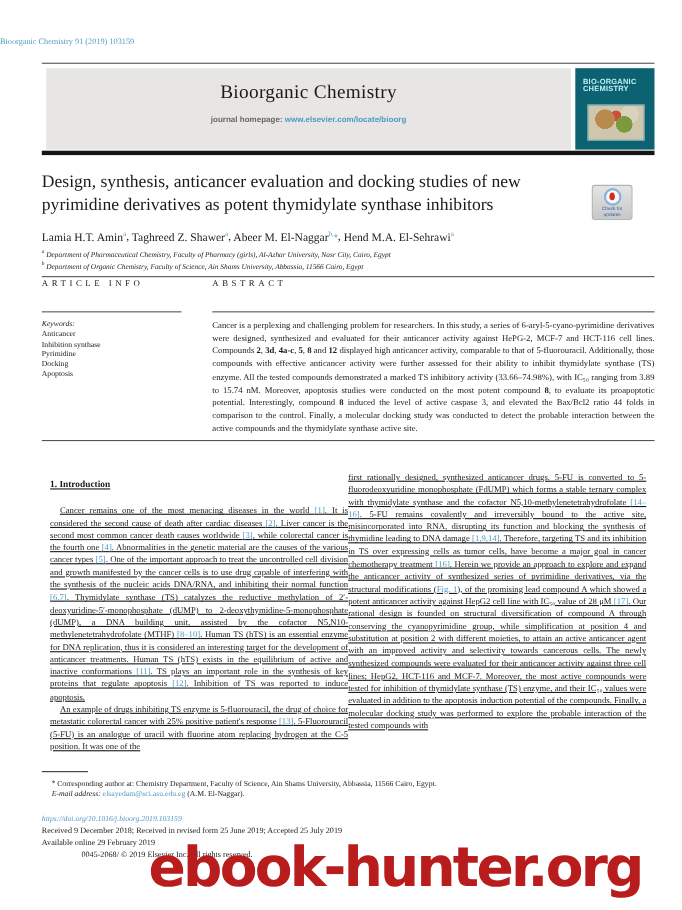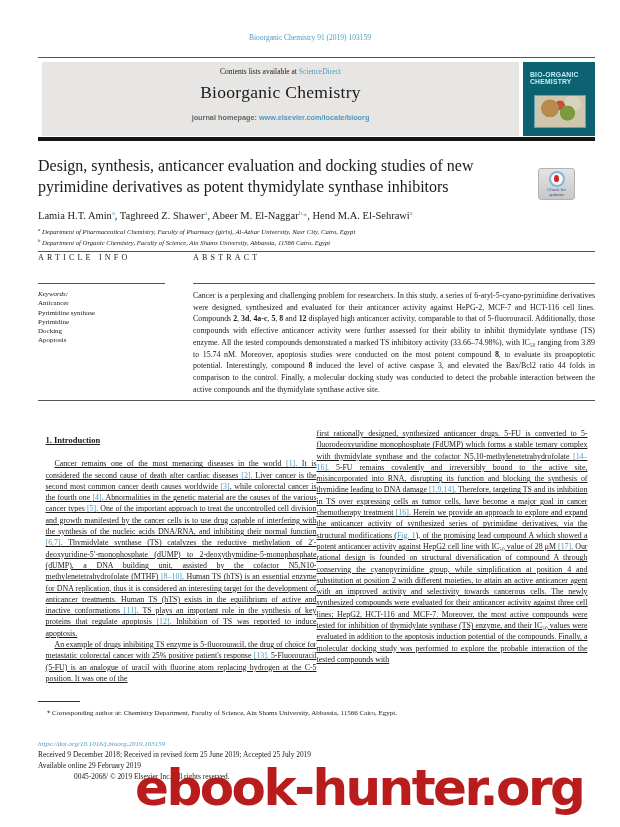--- a/index.html
+++ b/index.html
@@ -5,21 +5,21 @@
   :root{ --link:#4e9ac2; --ink:#1a1a1a; --rule:#555; }
   html,body{margin:0;padding:0;}
   body{
     width:620px;height:827px;position:relative;overflow:hidden;
     background:#fff;color:var(--ink);
     font-family:"Liberation Serif",serif;
   }
   a,.link{color:var(--link);text-decoration:none;cursor:pointer;}
   .cite{color:var(--link);}
 
-  .journal-ref{position:absolute;top:33px;left:0;width:100%;text-align:center;
+  .journal-ref{position:absolute;top:33px;left:0;width:100%;text-align:left;
     font-size:7.5px;color:var(--link);}
 
   .hr{position:absolute;left:38px;width:557px;border-top:1px solid var(--rule);height:0;}
   .hr1{top:57px;} .hr2{top:251px;} .hr3{top:400px;}
 
   
   .header-flex{position:absolute;top:62px;left:38px;width:557px;height:74px;display:flex;}
   .logo-col{width:76px;text-align:center;}
   .logo-col svg{display:block;margin:0 auto;}
   .elsevier-label{font-size:10.5px;font-weight:bold;color:#ef7f1a;letter-spacing:.6px;margin-top:0;}
@@ -87,24 +87,20 @@
 </style>
 </head>
 <body>
 
 <div class="journal-ref">Bioorganic Chemistry 91 (2019) 103159</div>
 <div class="hr hr1"></div>
 
 <div class="header-flex">
 
   <div class="graybox">
-    <div class="contents-line">
-      <span>Contents lists available at</span>
-      <span class="link">ScienceDirect</span>
-    </div>
     <div class="journal-name">Bioorganic Chemistry</div>
     <div class="homepage-line">
       <span>journal homepage:</span>
       <span class="link">www.elsevier.com/locate/bioorg</span>
     </div>
   </div>
 
   <div class="cover">
     <div class="t1">
       <span>BIO-ORGANIC</span><br>
@@ -141,21 +137,21 @@
 
 <div class="sec-head ai-head">ARTICLE INFO</div>
 <div class="sec-head ab-head">ABSTRACT</div>
 <div class="ai-rule"></div>
 <div class="ab-rule"></div>
 
 <div class="keywords">
   <div class="kw-label">Keywords:</div>
   <ul>
     <li>Anticancer</li>
-    <li>Pyrimidine synthase</li>
+    <li>Inhibition synthase</li>
     <li>Pyrimidine</li>
     <li>Docking</li>
     <li>Apoptosis</li>
   </ul>
 </div>
 
 <div class="abstract-text">Cancer is a perplexing and challenging problem for researchers. In this study, a series of 6-aryl-5-cyano-pyrimidine derivatives were designed, synthesized and evaluated for their anticancer activity against HePG-2, MCF-7 and HCT-116 cell lines. Compounds <b>2</b>, <b>3d</b>, <b>4a-c</b>, <b>5</b>, <b>8</b> and <b>12</b> displayed high anticancer activity, comparable to that of 5-fluorouracil. Additionally, those compounds with effective anticancer activity were further assessed for their ability to inhibit thymidylate synthase (TS) enzyme. All the tested compounds demonstrated a marked TS inhibitory activity (33.66–74.98%), with IC₅₀ ranging from 3.89 to 15.74 nM. Moreover, apoptosis studies were conducted on the most potent compound <b>8</b>, to evaluate its proapoptotic potential. Interestingly, compound <b>8</b> induced the level of active caspase 3, and elevated the Bax/Bcl2 ratio 44 folds in comparison to the control. Finally, a molecular docking study was conducted to detect the probable interaction between the active compounds and the thymidylate synthase active site.</div>
 
 <div class="hr hr3"></div>
 
@@ -169,20 +165,25 @@
     <p>first rationally designed, synthesized anticancer drugs. 5-FU is converted to 5-fluorodeoxyuridine monophosphate (FdUMP) which forms a stable ternary complex with thymidylate synthase and the cofactor N5,10-methylenetetrahydrofolate <span class="cite">[14–16]</span>. 5-FU remains covalently and irreversibly bound to the active site, misincorporated into RNA, disrupting its function and blocking the synthesis of thymidine leading to DNA damage <span class="cite">[1,9,14]</span>. Therefore, targeting TS and its inhibition in TS over expressing cells as tumor cells, have become a major goal in cancer chemotherapy treatment <span class="cite">[16]</span>. Herein we provide an approach to explore and expand the anticancer activity of synthesized series of pyrimidine derivatives, via the structural modifications (<span class="cite">Fig. 1</span>), of the promising lead compound A which showed a potent anticancer activity against HepG2 cell line with IC₅₀ value of 28 μM <span class="cite">[17]</span>. Our rational design is founded on structural diversification of compound A through conserving the cyanopyrimidine group, while simplification at position 4 and substitution at position 2 with different moieties, to attain an active anticancer agent with an improved activity and selectivity towards cancerous cells. The newly synthesized compounds were evaluated for their anticancer activity against three cell lines; HepG2, HCT-116 and MCF-7. Moreover, the most active compounds were tested for inhibition of thymidylate synthase (TS) enzyme, and their IC₅₀ values were evaluated in addition to the apoptosis induction potential of the compounds. Finally, a molecular docking study was performed to explore the probable interaction of the tested compounds with</p>
   </div>
 </div>
 
 <div class="fn-rule"></div>
 <div class="footnote">
   <div class="l2">
     <sup>⁎</sup>
     <span>Corresponding author at: Chemistry Department, Faculty of Science, Ain Shams University, Abbassia, 11566 Cairo, Egypt.</span>
   </div>
+  <div class="l2">
+    <span class="em-label">E-mail address:</span>
+    <span class="link">elsayedam@sci.asu.edu.eg</span>
+    <span>(A.M. El-Naggar).</span>
+  </div>
 </div>
 
 <div class="doi-line link">https://doi.org/10.1016/j.bioorg.2019.103159</div>
 <div class="meta m1">Received 9 December 2018; Received in revised form 25 June 2019; Accepted 25 July 2019</div>
 <div class="meta m2">Available online 29 February 2019</div>
 <div class="meta m3">0045-2068/ © 2019 Elsevier Inc. All rights reserved.</div>
 
 <div class="watermark">ebook-hunter.org</div>
 
 </body></html>

